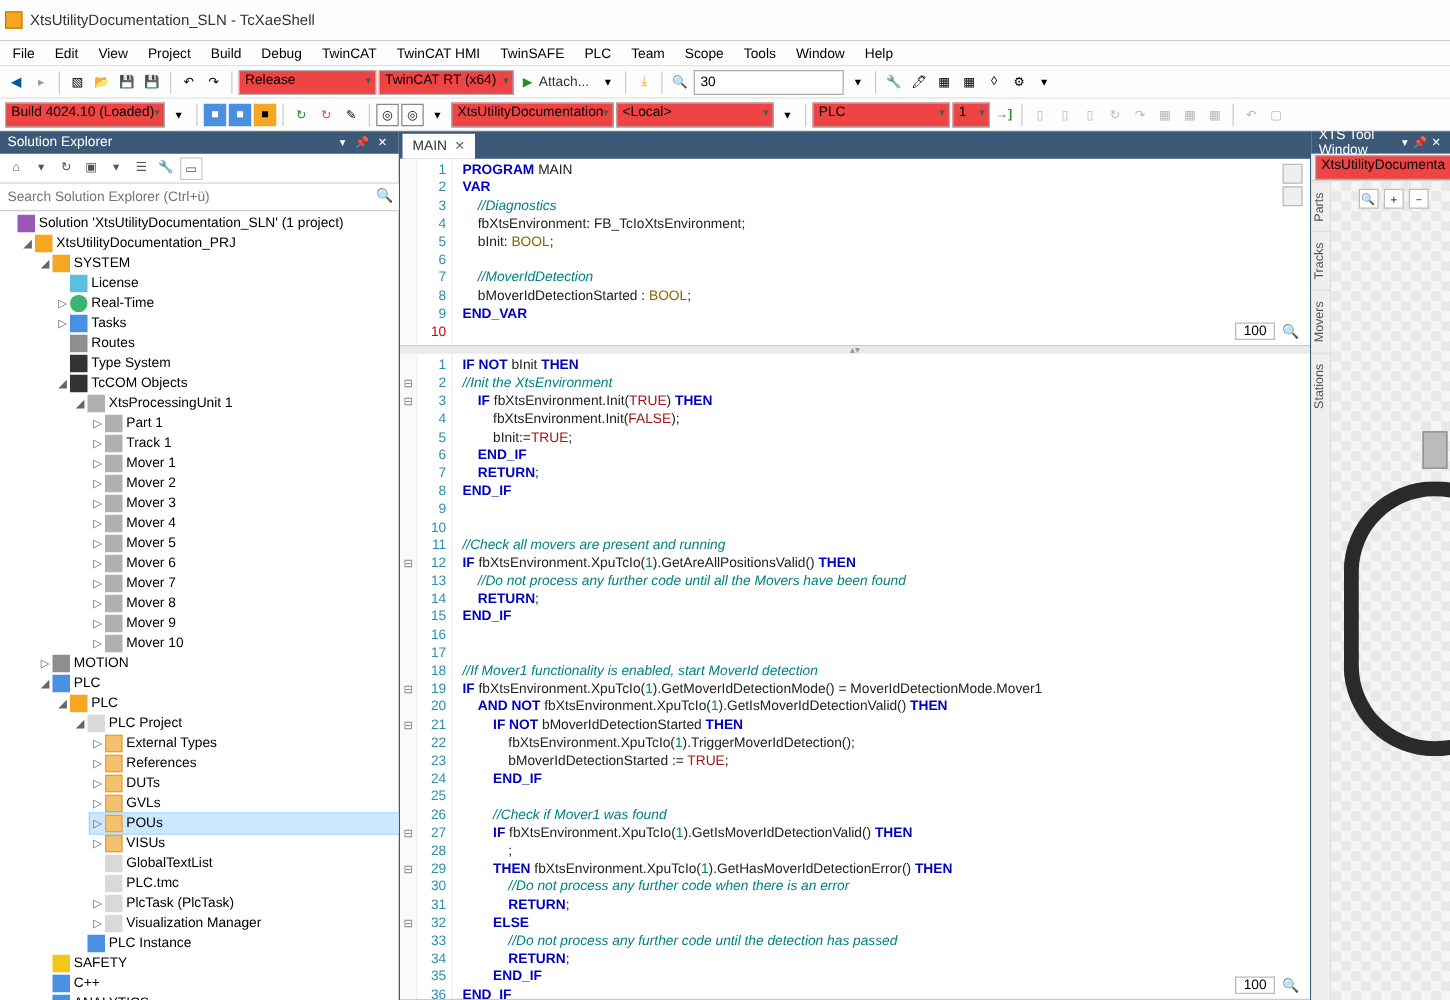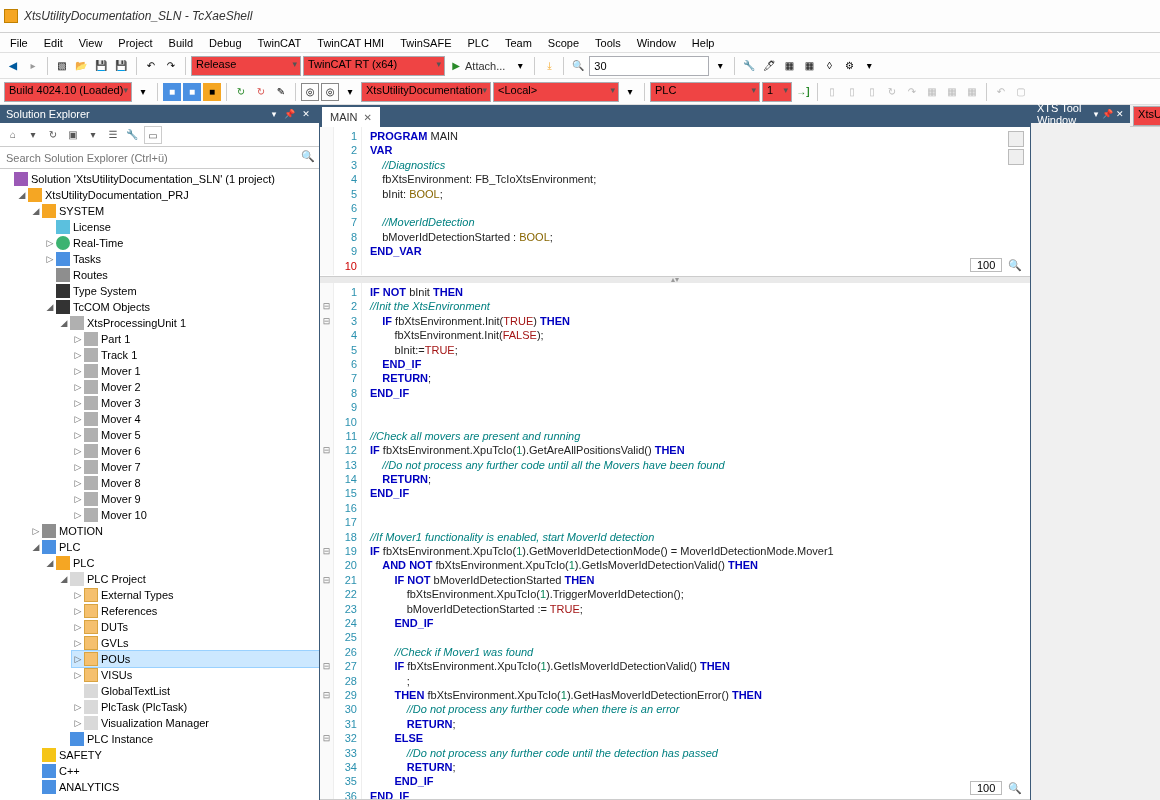--- a/index.html
+++ b/index.html
@@ -1,19 +1,19 @@
 <!DOCTYPE html>
 <html><head>
 <meta charset="utf-8">
 <style>
 * { margin:0; padding:0; box-sizing:border-box; font-family:"Segoe UI",Tahoma,sans-serif; font-size:11px; }
 body { background:#f0f0f0; width:1160px; height:800px; overflow:hidden; display:flex; flex-direction:column; }
 
 
-.titlebar { height:22px; background:#fdfdfd; display:flex; align-items:center; padding:16px 4px; border-bottom:1px solid #d0d0d0;font-style:italic; }
+.titlebar { height:22px; background:#fdfdfd; display:flex; align-items:center; padding:16px 4px; border-bottom:1px solid #d0d0d0; }
 .titlebar .app-icon { width:14px; height:14px; background:#f5a623; border:1px solid #c08000; margin-right:6px; }
 .titlebar .title { font-size:12px; color:#333; }
 
 
 .menubar { height:20px; background:#fdfdfd; display:flex; align-items:center; padding:0 2px; border-bottom:1px solid #e0e0e0; }
 .menubar .menu { padding:2px 8px; cursor:pointer; }
 
 
 .toolbar { height:26px; background:#fdfdfd; display:flex; align-items:center; padding:0 4px; border-bottom:1px solid #e0e0e0; gap:2px; }
 .toolbar .sep { width:1px; height:18px; background:#ccc; margin:0 3px; }
@@ -94,21 +94,21 @@
 .codebody { flex:1; padding:2px 0 2px 8px; }
 .codebody .line { height:14.4px; line-height:14.4px; white-space:pre; }
 .kw   { color:#0000c0; font-weight:bold; }
 .type { color:#886600; }
 .cmt  { color:#008080; font-style:italic; }
 .bool { color:#a31515; }
 .num  { color:#098658; }
 .plain{ color:#222; }
 
 
-.xts { width:130px; background:#f0f0f0; display:flex; border-left:1px solid #3c5a78; }
+.xts { width:112px; background:#f0f0f0; display:flex; flex-direction:column; border-left:1px solid #3c5a78; }
 .xts-toolbar { height:22px; background:#efefef; display:flex; align-items:center; gap:3px; padding:0 3px; border-bottom:1px solid #ccc; }
 .xts-toolbar .combo { flex:1; }
 .xts-toolbar .refresh { color:#2a8a2a; font-size:12px; }
 .xts-body { flex:1; display:flex; position:relative; }
 .xts-vt { width:16px; background:#efefef; border-right:1px solid #ddd; display:flex; flex-direction:column; }
 .xts-vt .vtab { writing-mode:vertical-rl; transform:rotate(180deg); padding:8px 1px; font-size:10px; color:#555; border-bottom:1px solid #ddd; cursor:pointer; text-align:center; }
 .xts-canvas { flex:1; background:repeating-conic-gradient(#e8e8e8 0 25%, #f5f5f5 0 50%) 0 0/16px 16px; position:relative; overflow:hidden; }
 .xts-canvas .track { position:absolute; left:10px; right:-60px; top:240px; height:220px; border:12px solid #2a2a2a; border-radius:110px; border-right:none; }
 .xts-canvas .block { position:absolute; right:2px; top:200px; width:20px; height:30px; background:#bbb; border:1px solid #888; }
 .xts-tools { position:absolute; top:6px; left:22px; display:flex; gap:4px; }
@@ -147,21 +147,21 @@
   <span class="sep"></span>
   <span class="btn">▧</span>
   <span class="btn">📂</span>
   <span class="btn">💾</span>
   <span class="btn">💾</span>
   <span class="sep"></span>
   <span class="btn">↶</span>
   <span class="btn">↷</span>
   <span class="sep"></span>
   <span class="combo" style="width:110px">Release</span>
-  <span class="combo" style="width:142px">TwinCAT RT (x64)</span>
+  <span class="combo" style="width:108px">TwinCAT RT (x64)</span>
   <span class="btn play">▶</span>
   <span style="color:#333;margin:0 4px 0 -2px;">Attach...</span>
   <span class="btn">▾</span>
   <span class="sep"></span>
   <span class="btn" style="color:#f5a623">⤓</span>
   <span class="sep"></span>
   <span class="btn" style="color:#c04040">🔍</span>
   <input class="tb-input" style="width: 120px;" value="30">
   <span class="btn">▾</span>
   <span class="sep"></span>
@@ -466,20 +466,27 @@
                                   <span class="tw">▷</span>
                                   <span class="ic folder"></span>
                                   <span>VISUs</span>
                                 </div>
                               </li>
                             <li>
                                 <div class="node">
                                   <span class="tw"></span>
                                   <span class="ic gtl"></span>
                                   <span>GlobalTextList</span>
+                                </div>
+                              </li>
+                            <li>
+                                <div class="node">
+                                  <span class="tw"></span>
+                                  <span class="ic tmc"></span>
+                                  <span>PLC.tmc</span>
                                 </div>
                               </li>
                             <li>
                                 <div class="node">
                                   <span class="tw">▷</span>
                                   <span class="ic ptask"></span>
                                   <span>PlcTask (PlcTask)</span>
                                 </div>
                               </li>
                             <li>

